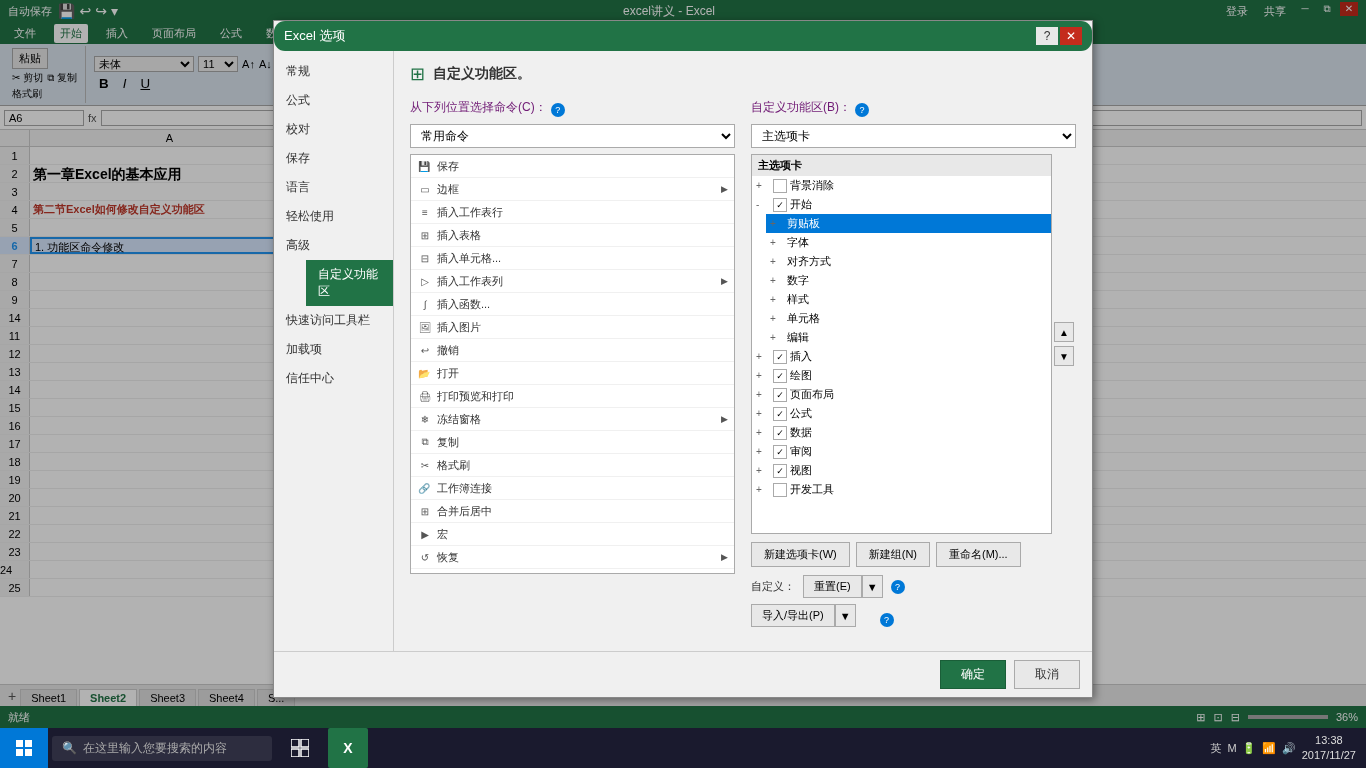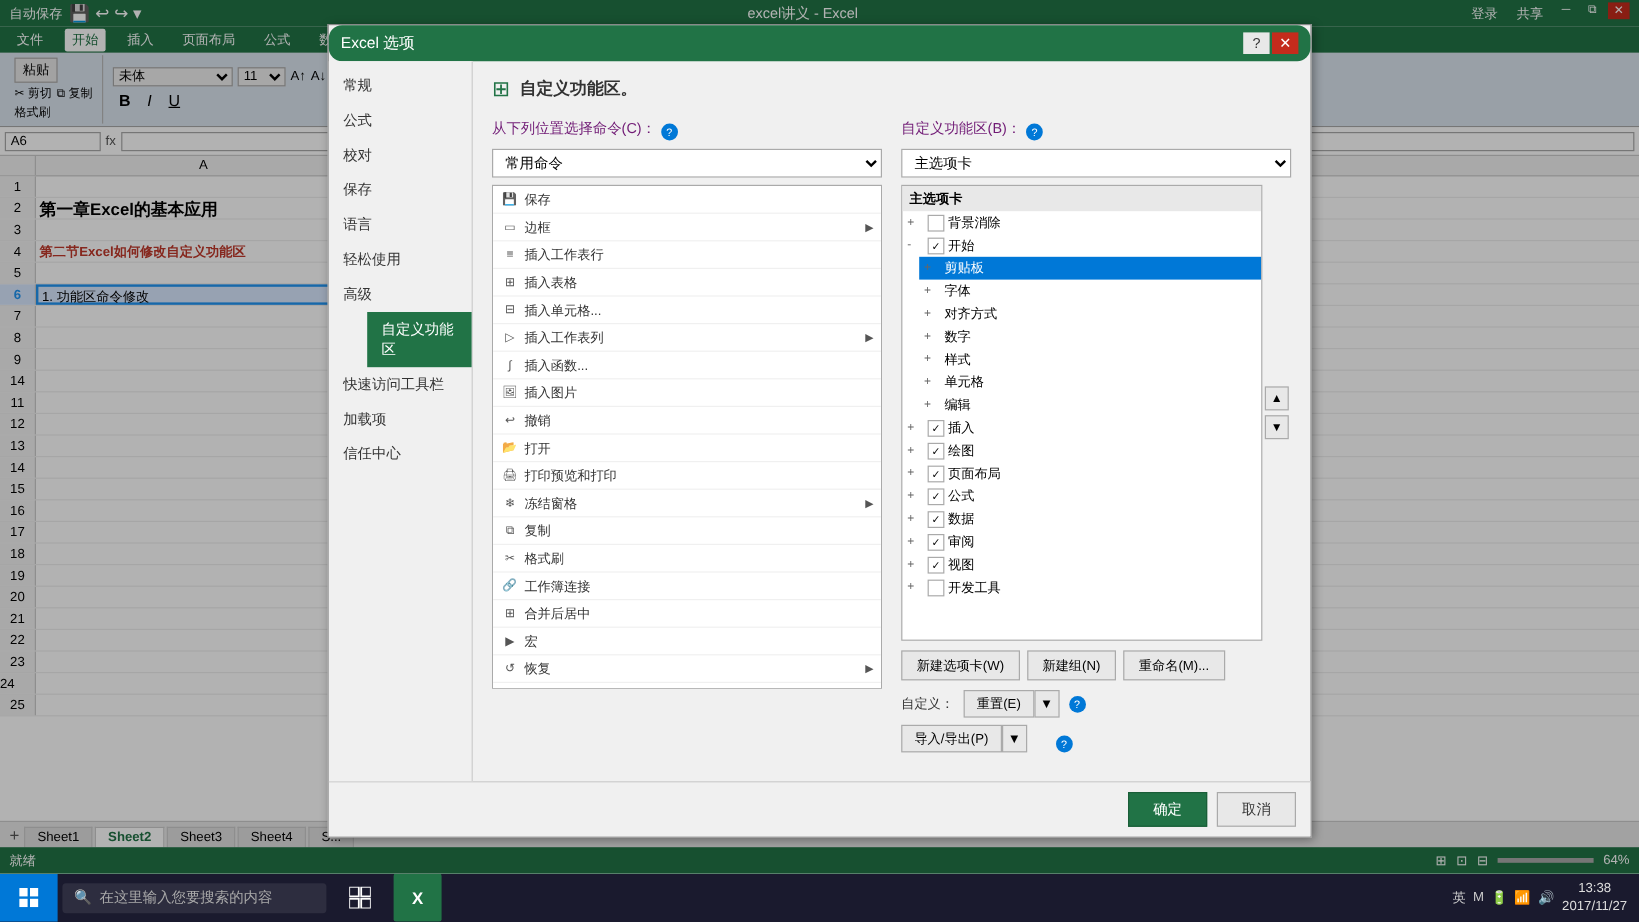--- a/index.html
+++ b/index.html
@@ -343,21 +343,21 @@
     <div class="sheet-tab">S...</div>
   </div>
 
   <div class="status-bar">
     <span>就绪</span>
     <span style="margin-left:auto;display:flex;gap:8px;align-items:center;">
       <span>⊞</span>
       <span>⊡</span>
       <span>⊟</span>
       <span style="width:80px;height:4px;background:#aaa;display:inline-block;vertical-align:middle;"></span>
-      <span>64%</span>
+      <span>36%</span>
     </span>
   </div>
 
   <div class="dialog-overlay">
     <div class="dialog">
 
       <div class="dialog-title">
         <span>Excel 选项</span>
         <div class="dialog-title-btns">
           <span style="width:22px;height:18px;background:#e8e8e8;color:#333;border:none;cursor:pointer;font-size:12px;display:inline-flex;align-items:center;justify-content:center;">?</span>

